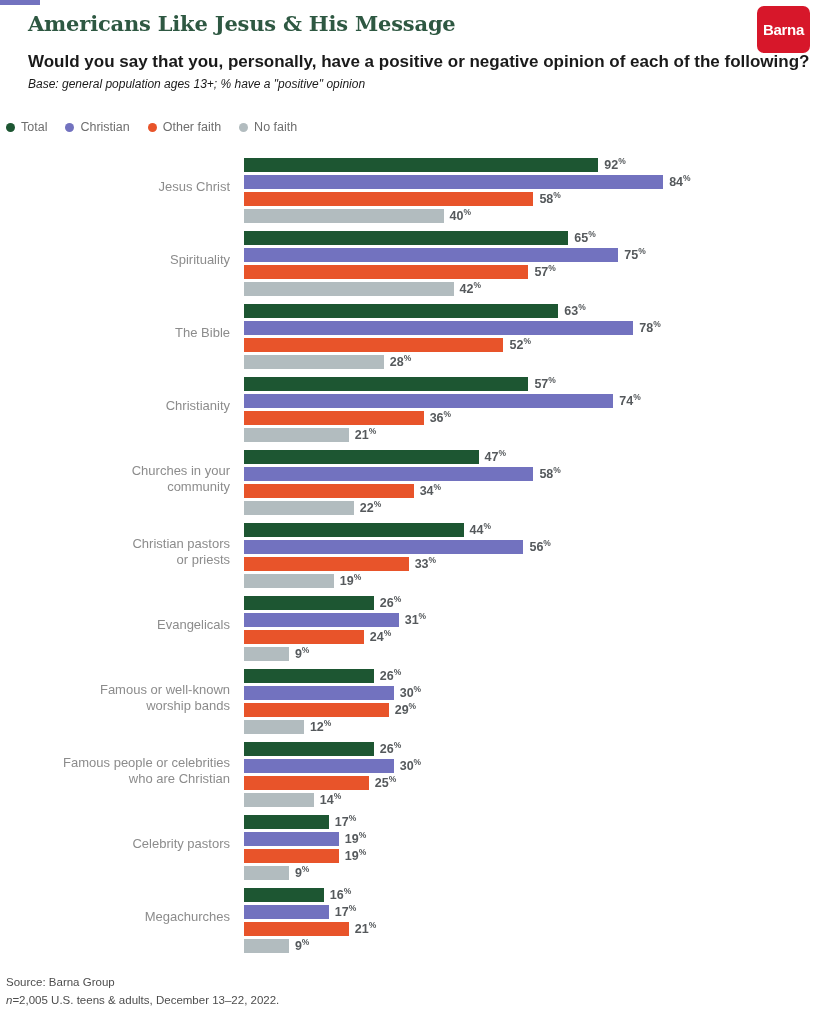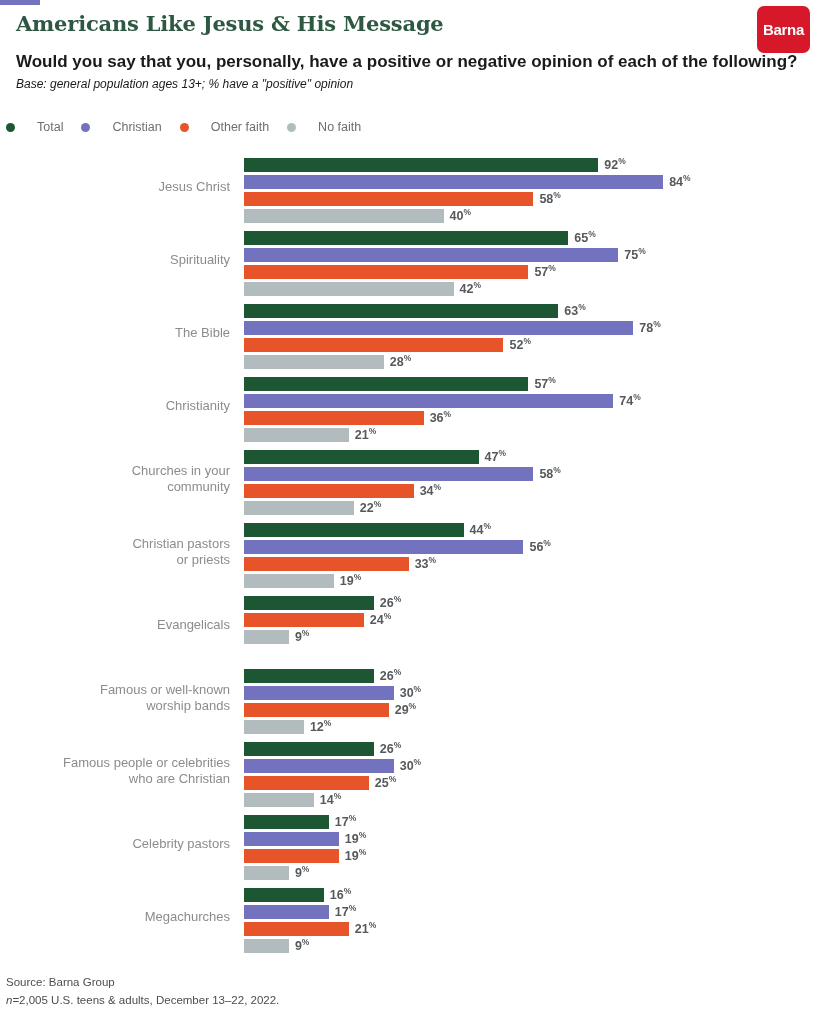--- a/index.html
+++ b/index.html
@@ -19,21 +19,21 @@
   .top-accent {
     position: absolute;
     top: 0; left: 0;
     width: 40px; height: 5px;
     background: #7272bf;
   }
 
   
   .header {
     position: absolute;
-    top: 0; left: 4px; right: 0;
+    top: 0; left: 16px; right: 0;
     padding: 12px 0 0 12px;
   }
   .title {
     font-family: "DejaVu Serif", "Liberation Serif", serif;
     font-size: 21px;
     font-weight: bold;
     color: #2e5842;
     letter-spacing: -0.2px;
     line-height: 1.15;
     margin: 0;
@@ -84,21 +84,21 @@
     position: absolute;
     top: 120px;
     left: 6px;
     display: flex;
     align-items: center;
     gap: 18px;
   }
   .legend-item {
     display: flex;
     align-items: center;
-    gap: 22px;
+    gap: 6px;
   }
   .legend-dot {
     width: 9px;
     height: 9px;
     border-radius: 50%;
     display: block;
   }
   .legend-label {
     font-size: 12.5px;
     color: #6e6e6e;
@@ -345,20 +345,24 @@
     <div class="group">
       <div class="group-label">
         <div>Evangelicals</div>
       </div>
       <div class="bars">
         <div class="bar-row">
           <span class="bar" style="width: 129.74px; background: rgb(29, 86, 50);"></span>
           <span class="bar-value"><span>26</span><span class="pct">%</span></span>
         </div>
         <div class="bar-row">
+          <span class="bar" style="width: 154.69px; background: rgb(114, 114, 191);"></span>
+          <span class="bar-value"><span>31</span><span class="pct">%</span></span>
+        </div>
+        <div class="bar-row">
           <span class="bar" style="width: 119.76px; background: rgb(232, 84, 42);"></span>
           <span class="bar-value"><span>24</span><span class="pct">%</span></span>
         </div>
         <div class="bar-row">
           <span class="bar" style="width: 44.91px; background: rgb(178, 188, 191);"></span>
           <span class="bar-value"><span>9</span><span class="pct">%</span></span>
         </div>
       </div>
     </div>
     <div class="group">

